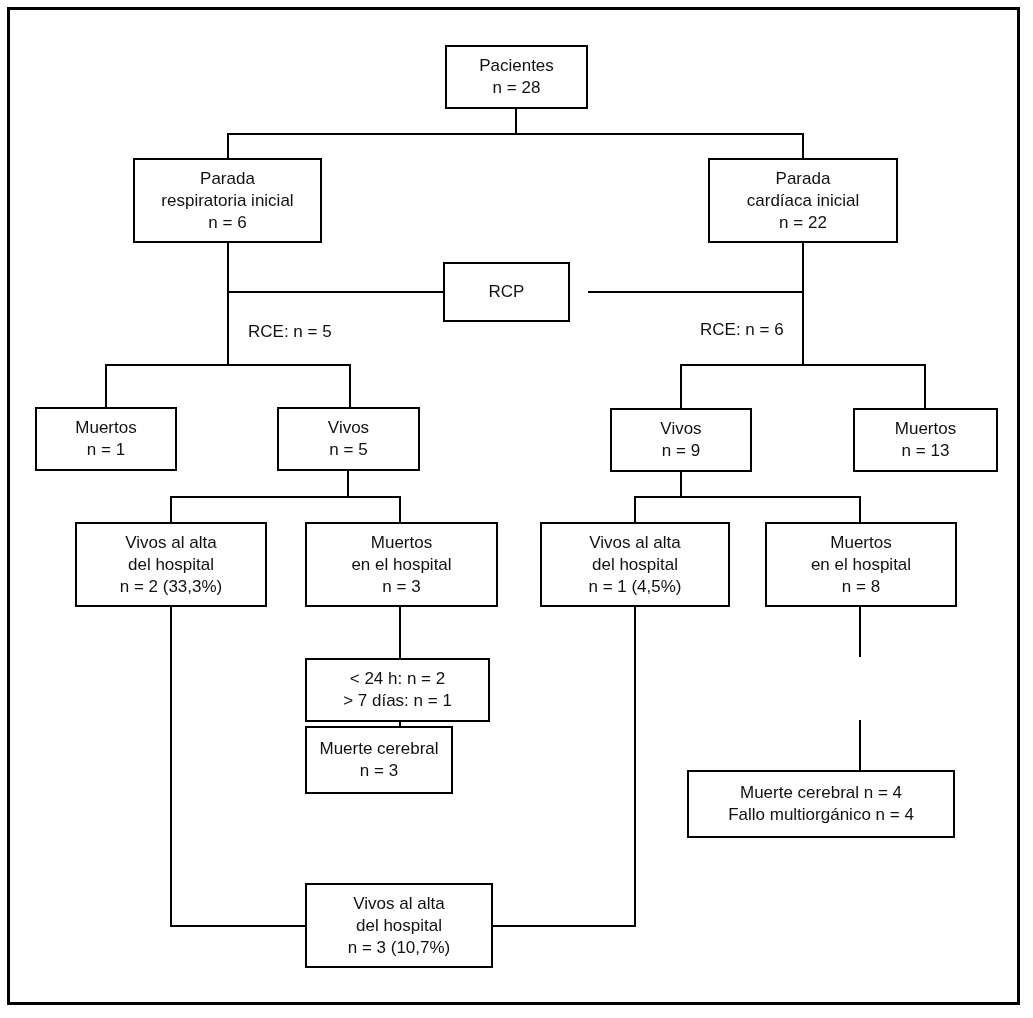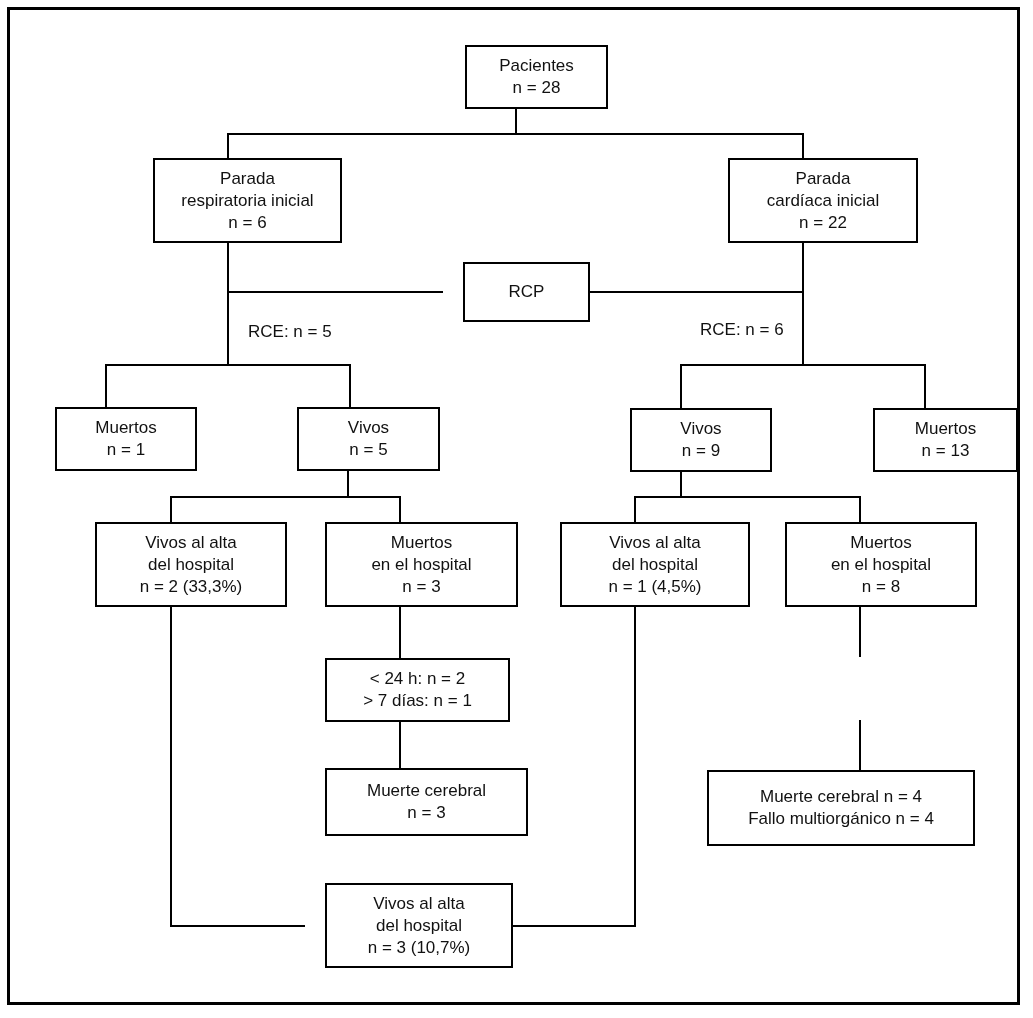--- a/index.html
+++ b/index.html
@@ -37,21 +37,20 @@
     border: 2px solid #000000;
     background: #ffffff;
     display: flex;
     align-items: center;
     justify-content: center;
     text-align: center;
     font-size: 17px;
     line-height: 22px;
     white-space: pre-line;
     z-index: 2;
-    margin-left: 20px;
   }
   .line {
     position: absolute;
     background: #000000;
     z-index: 1;
   }
   .edge-label {
     position: absolute;
     font-size: 17px;
     line-height: 22px;
@@ -144,23 +143,23 @@
 n = 1 (4,5%)</div>
 
   <div class="box" style="left:765px;top:522px;width:192px;height:85px">Muertos
 en el hospital
 n = 8</div>
 
   <div class="box" style="left:305px;top:658px;width:185px;height:64px">&lt; 24 h: n = 2
 &gt; 7 días: n = 1</div>
 
 
-  <div class="box" style="left:305px;top:768px;width:203px;height:68px">Muerte cerebral
+  <div class="box" style="left:305px;top:726px;width:148px;height:68px">Muerte cerebral
 n = 3</div>
 
-  <div class="box" style="left:687px;top:770px;width:268px;height:76px">Muerte cerebral n = 4
+  <div class="box" style="left:687px;top:770px;width:268px;height:68px">Muerte cerebral n = 4
 Fallo multiorgánico n = 4</div>
 
   <div class="box" style="left:305px;top:883px;width:188px;height:85px">Vivos al alta
 del hospital
 n = 3 (10,7%)</div>
 
 </div>
 
 </body></html>

